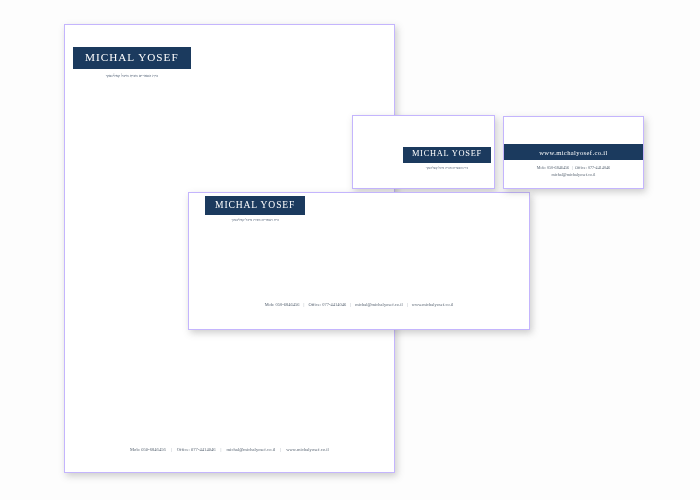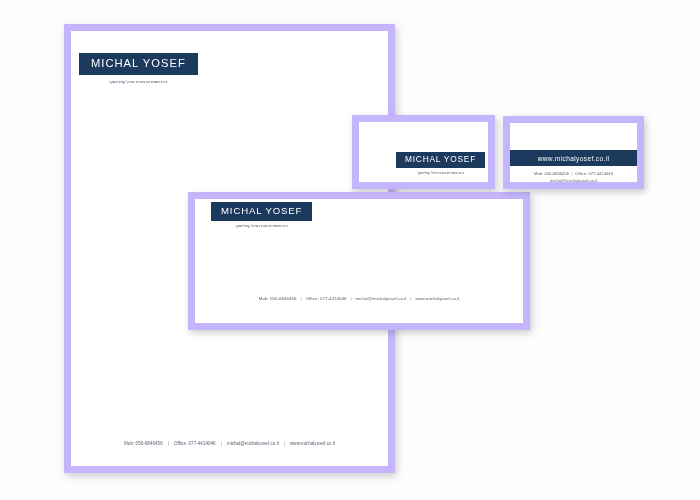--- a/index.html
+++ b/index.html
@@ -20,22 +20,23 @@
     position: absolute;
     inset: 0;
     background: #fdfdfd;
   }
 
   
   .paper {
     position: absolute;
     background: #ffffff;
     box-shadow: 2px 3px 7px rgba(80,80,80,0.28);
-    border: 7px solid #c4b5fd;
+    border: 1px solid #c4b5fd;
     overflow: hidden;
+    font-family: Liberation Serif, serif;
   }
 
   
   .sheet-a4 {
     left: 64px;
     top: 24px;
     width: 331px;
     height: 449px;
     z-index: 1;
   }

